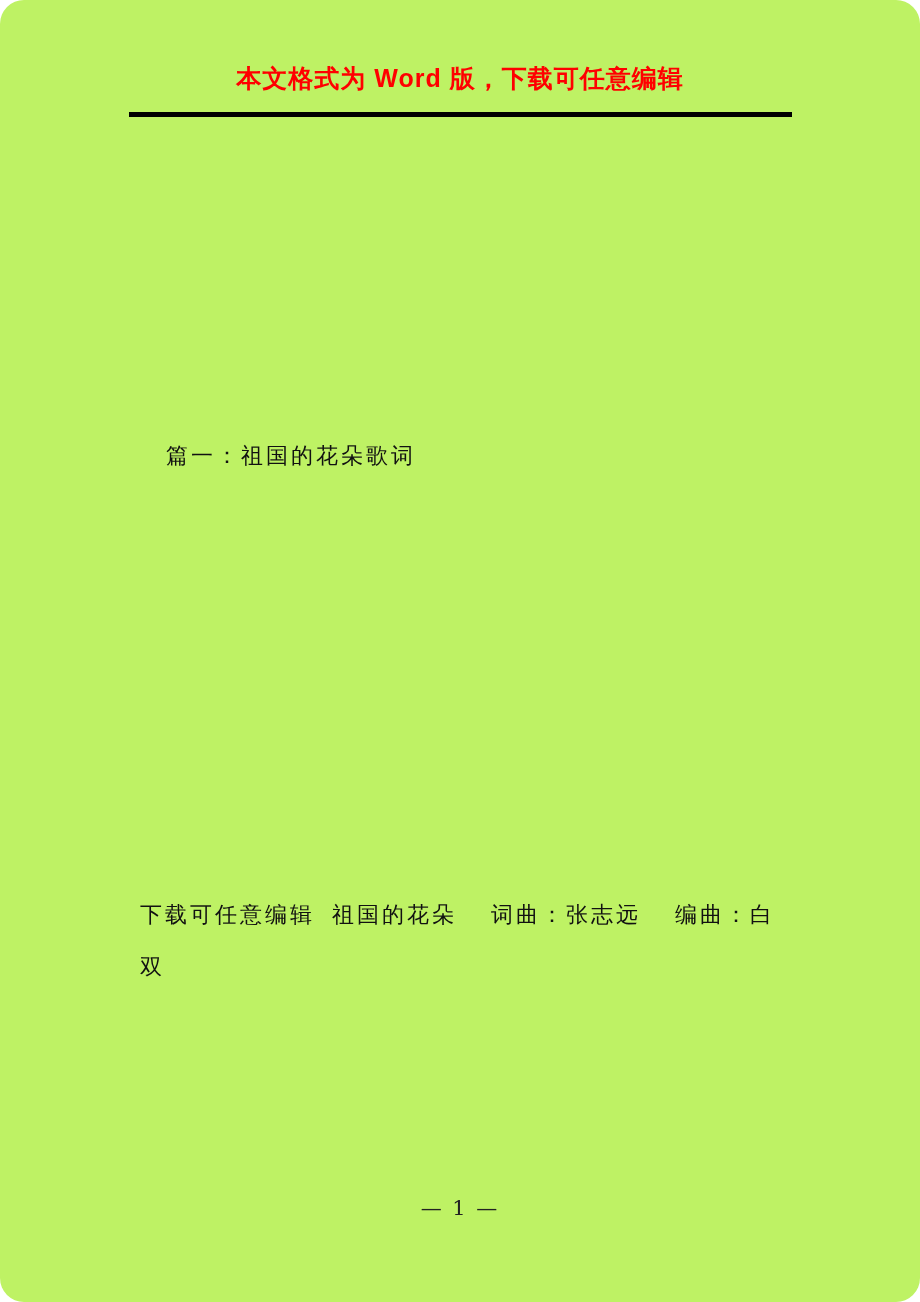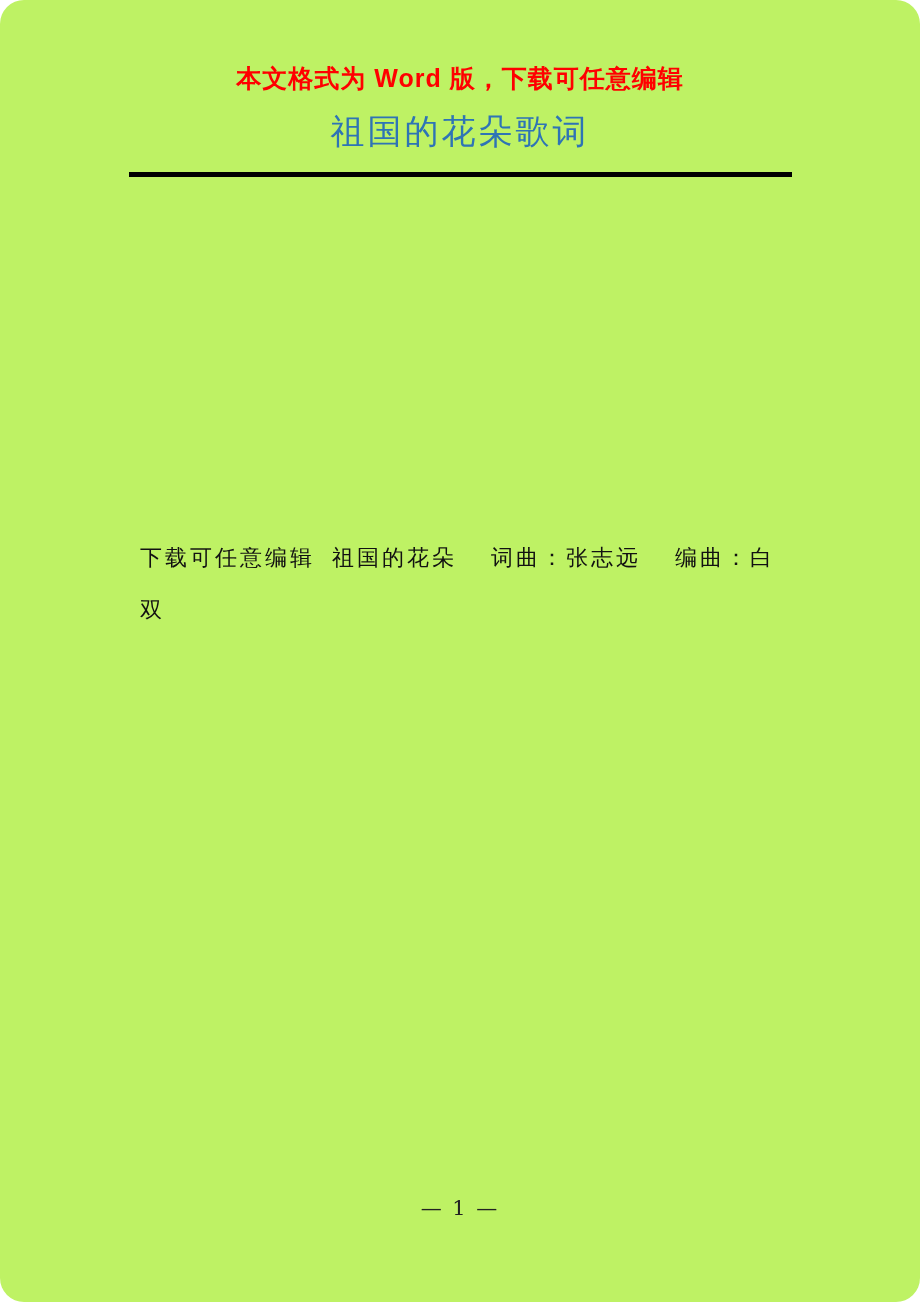--- a/index.html
+++ b/index.html
@@ -62,26 +62,28 @@
     color: #222222;
   }
 </style>
 </head>
 <body>
 
 <div class="page">
 
   <div class="notice">本文格式为 Word 版，下载可任意编辑</div>
 
-  <div class="doc-title">祖国的花朵歌词</div>
 
   <div class="rule"></div>
 
   <div class="content">
 
+    <div class="para p1">
+      <div class="line">篇一：祖国的花朵歌词</div>
+    </div>
 
     <div class="para p2">
       <div class="line">下载可任意编辑 祖国的花朵  词曲：张志远  编曲：白双</div>
     </div>
 
     
 
     
 
     

